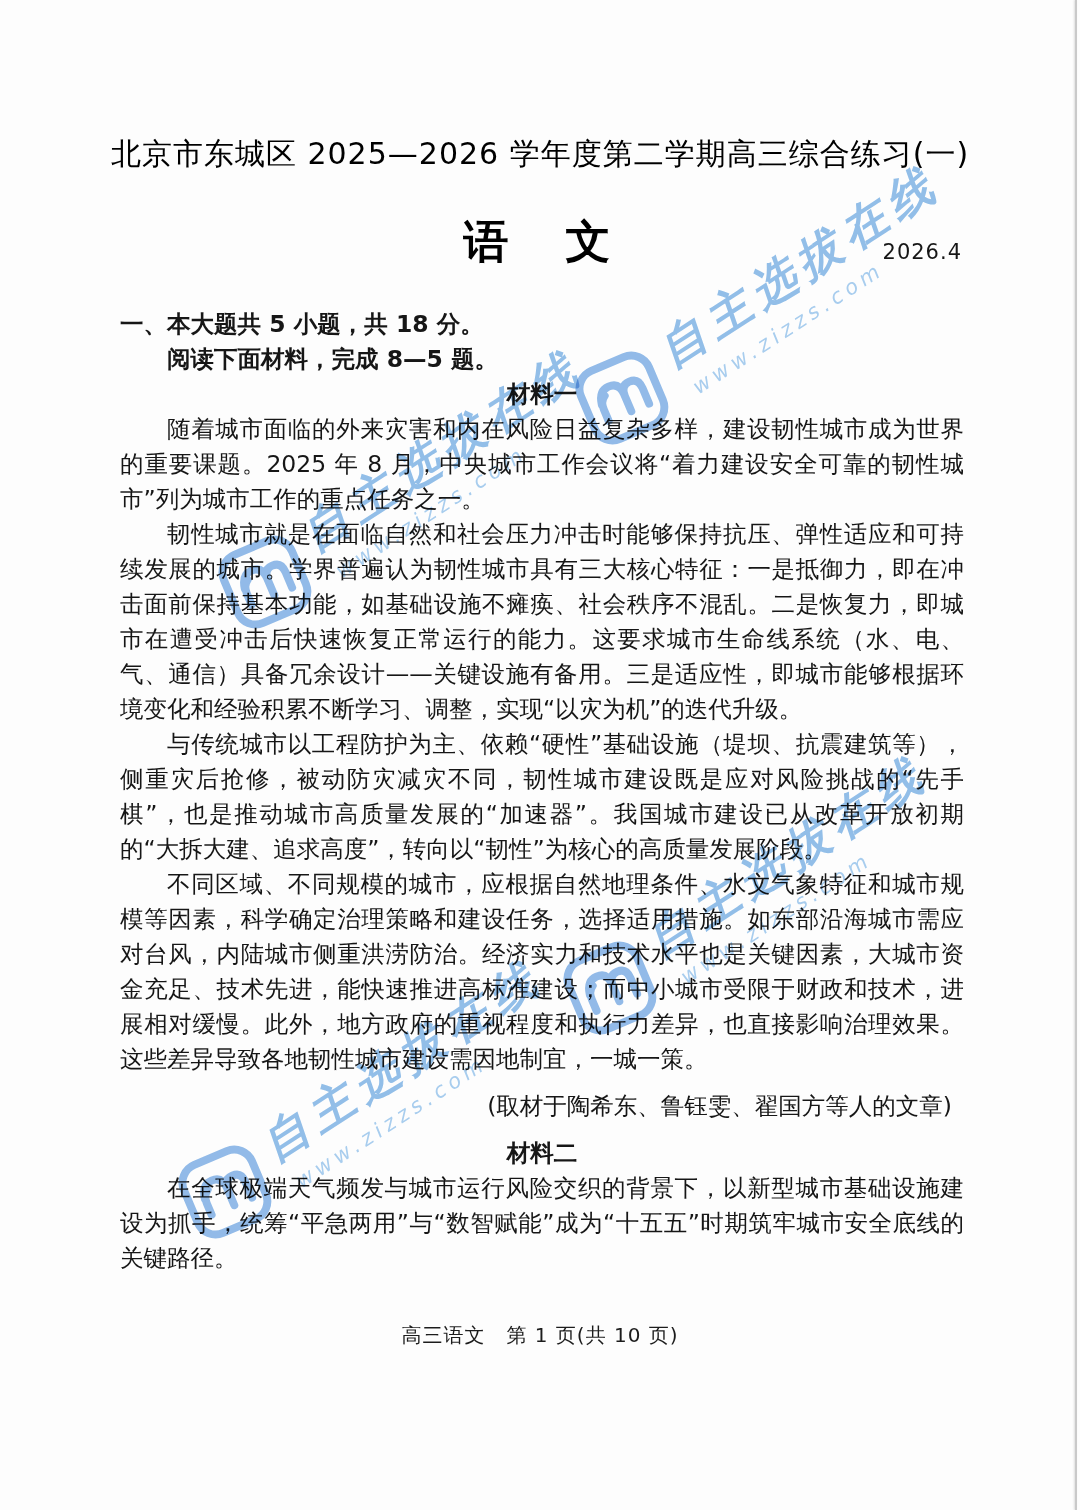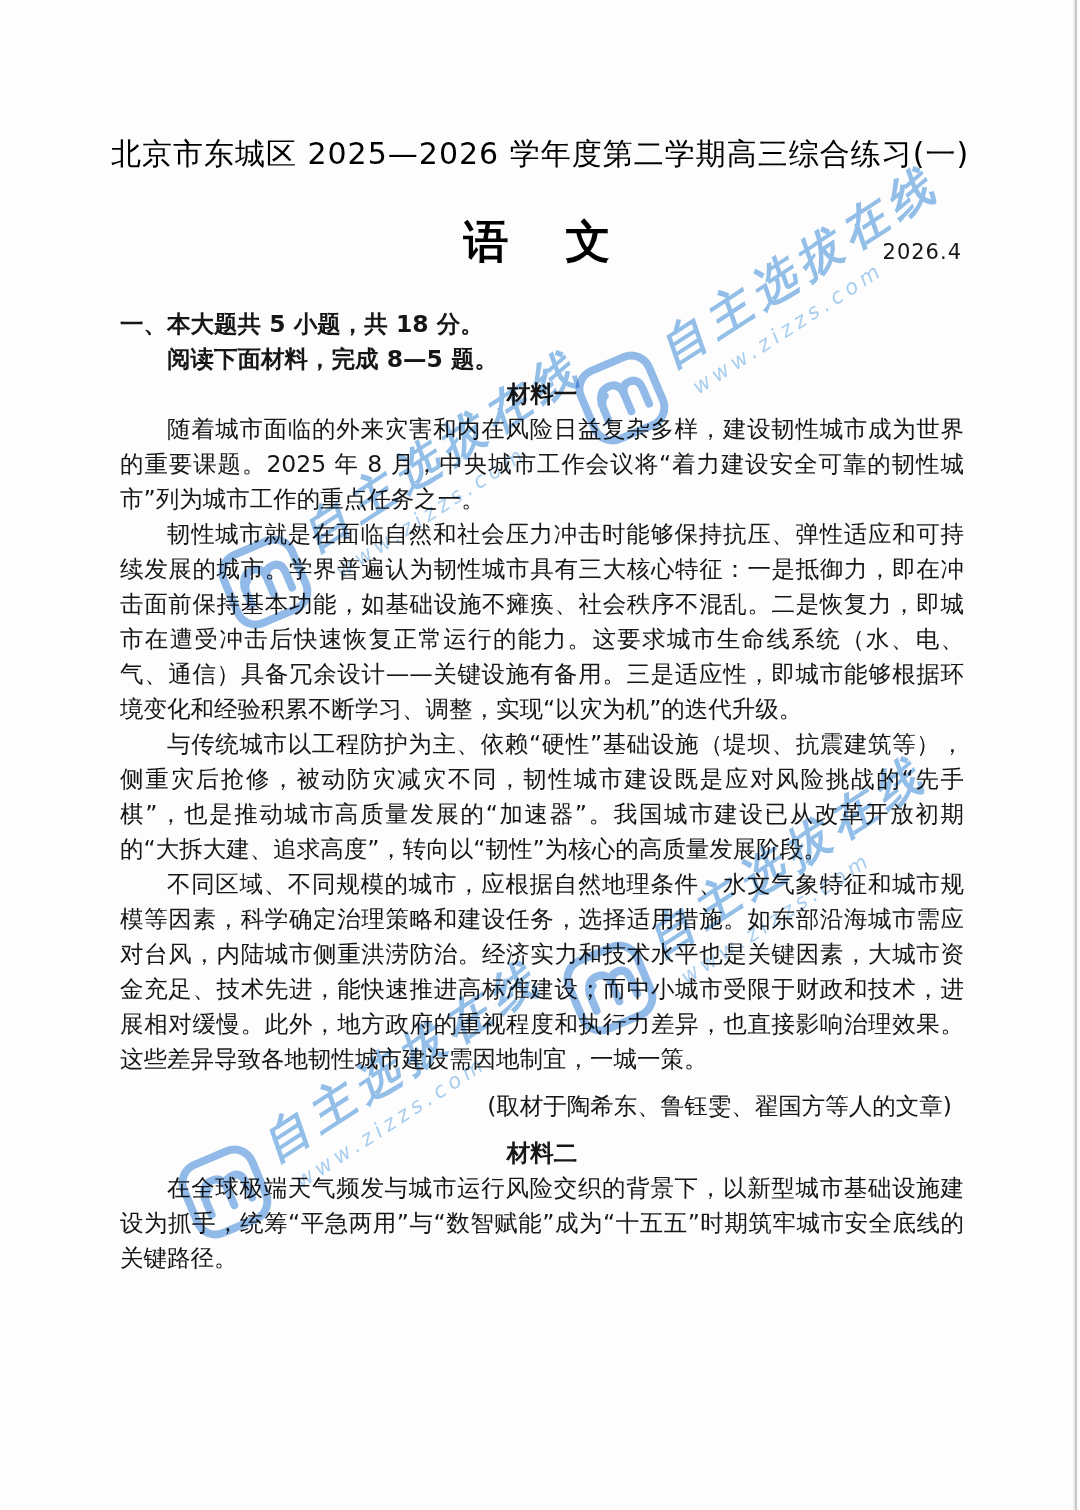--- a/index.html
+++ b/index.html
@@ -95,20 +95,21 @@
     <p class="para">随着城市面临的外来灾害和内在风险日益复杂多样，建设韧性城市成为世界的重要课题。2025 年 8 月，中央城市工作会议将“着力建设安全可靠的韧性城市”列为城市工作的重点任务之一。</p>
     <p class="para">韧性城市就是在面临自然和社会压力冲击时能够保持抗压、弹性适应和可持续发展的城市。学界普遍认为韧性城市具有三大核心特征：一是抵御力，即在冲击面前保持基本功能，如基础设施不瘫痪、社会秩序不混乱。二是恢复力，即城市在遭受冲击后快速恢复正常运行的能力。这要求城市生命线系统（水、电、气、通信）具备冗余设计——关键设施有备用。三是适应性，即城市能够根据环境变化和经验积累不断学习、调整，实现“以灾为机”的迭代升级。</p>
     <p class="para">与传统城市以工程防护为主、依赖“硬性”基础设施（堤坝、抗震建筑等），侧重灾后抢修，被动防灾减灾不同，韧性城市建设既是应对风险挑战的“先手棋”，也是推动城市高质量发展的“加速器”。我国城市建设已从改革开放初期的“大拆大建、追求高度”，转向以“韧性”为核心的高质量发展阶段。</p>
     <p class="para">不同区域、不同规模的城市，应根据自然地理条件、水文气象特征和城市规模等因素，科学确定治理策略和建设任务，选择适用措施。如东部沿海城市需应对台风，内陆城市侧重洪涝防治。经济实力和技术水平也是关键因素，大城市资金充足、技术先进，能快速推进高标准建设；而中小城市受限于财政和技术，进展相对缓慢。此外，地方政府的重视程度和执行力差异，也直接影响治理效果。这些差异导致各地韧性城市建设需因地制宜，一城一策。</p>
     <p class="attribution">(取材于陶希东、鲁钰雯、翟国方等人的文章)</p>
 
     <h2 class="mat-heading">材料二</h2>
     <p class="para">在全球极端天气频发与城市运行风险交织的背景下，以新型城市基础设施建设为抓手，统筹“平急两用”与“数智赋能”成为“十五五”时期筑牢城市安全底线的关键路径。</p>
   </div>
 
+  <div class="page-footer">高三语文　第 1 页(共 10 页)</div>
 
   <div class="wm wm1">
     <span class="wm-logo">
       <svg viewBox="0 0 100 100" fill="none" stroke="#2f7fd6" stroke-width="9" stroke-linecap="round" stroke-linejoin="round">
         <rect x="8" y="8" width="84" height="84" rx="22"></rect>
         <path d="M33 40 q-7 4 -7 14 v14 m0 -20 q3 -16 15 -16 q13 0 13 15 v21 m0 -19 q0 -13 11 -13 q11 0 11 13 v19"></path>
       </svg>
     </span>
     <span class="wm-col">
       <span class="wm-brand">自主选拔在线</span>

